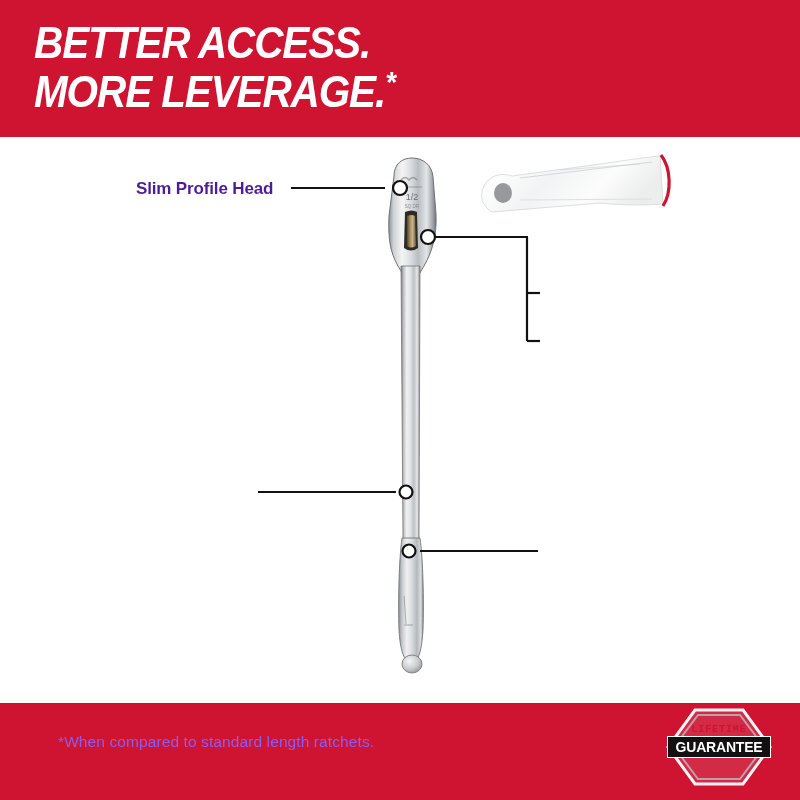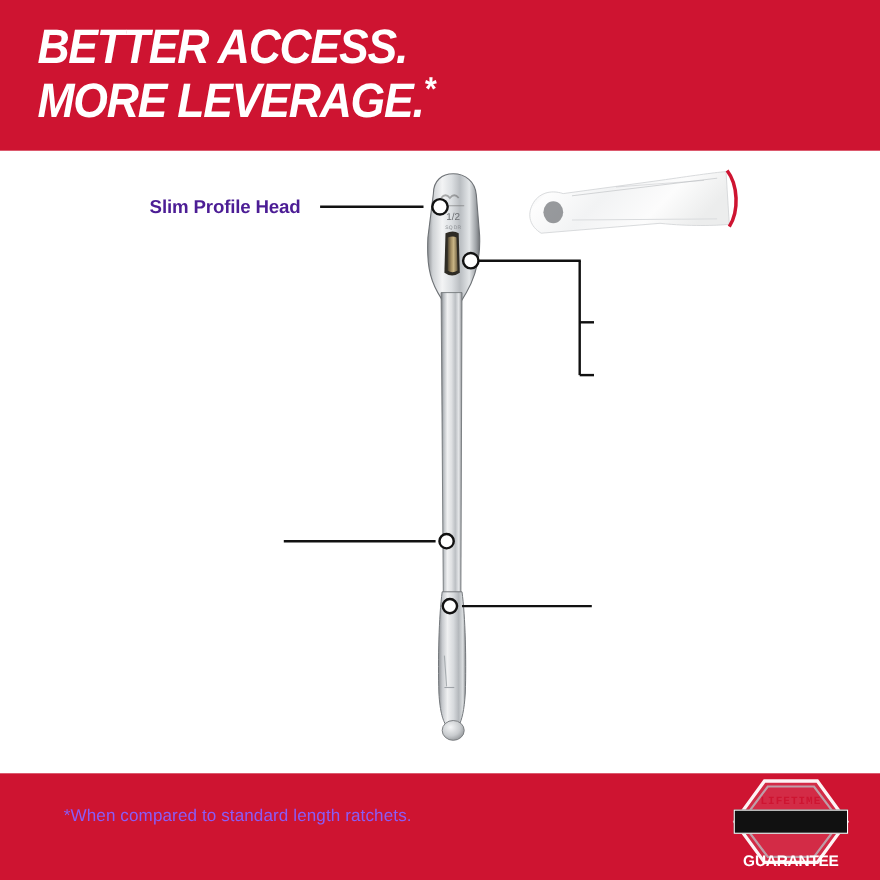--- a/index.html
+++ b/index.html
@@ -54,21 +54,20 @@
     font-family:Liberation Mono, monospace;
   }
   .badge-guarbar{
     position:absolute;left:2px;top:29px;width:104px;height:22px;
     background:#111111;border:1.5px solid #ffffff;box-sizing:border-box;
   }
   .badge-guarantee{
     position:absolute;left:2px;top:32px;width:104px;text-align:center;
     color:#ffffff;font-size:14px;font-weight:bold;letter-spacing:-.2px;
     transform:scaleX(1.0);
-    margin-top:35px;
   }
 
   
   .callout{
     position:absolute;
     color:#4c1d95;
     font-weight:bold;
     font-size:17px;line-height:22px;
     letter-spacing:-.15px;
     white-space:pre-line;

